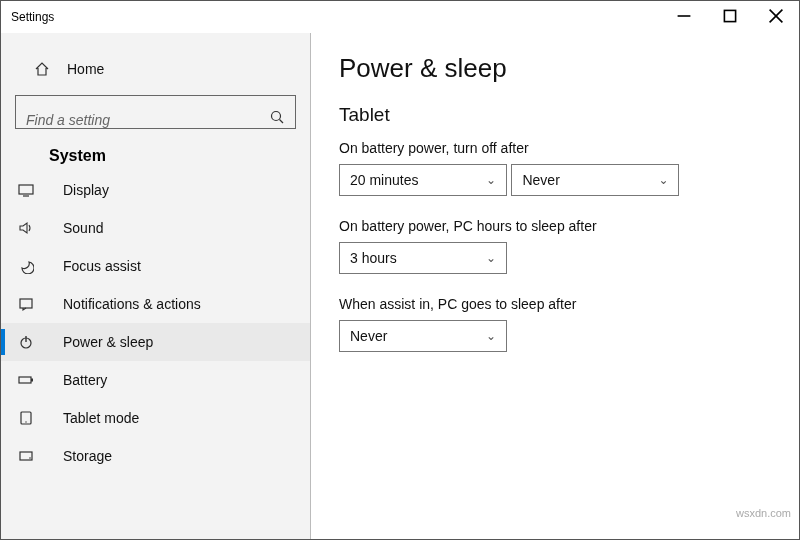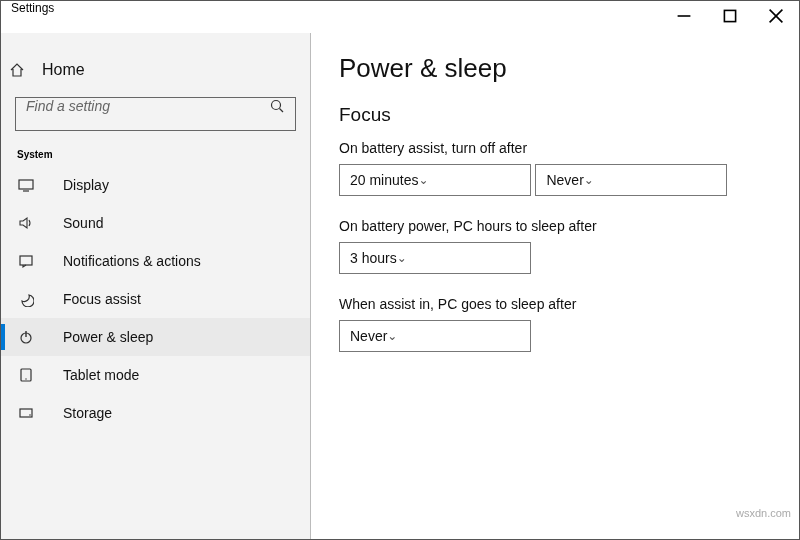--- a/index.html
+++ b/index.html
@@ -1,41 +1,41 @@
 <!DOCTYPE html>
 <html><head>
   <meta charset="utf-8">
   <style>
     * { box-sizing: border-box; margin: 0; padding: 0; font-family: "Segoe UI", Arial, sans-serif; }
     body { width: 800px; height: 540px; overflow: hidden; background: #fff; border: 1px solid #555; display: flex; flex-direction: column; }
-    .titlebar { height: 32px; display: flex; align-items: flex-start; padding-left: 10px; background: #fff; flex-shrink: 0; }
+    .titlebar { height: 32px; display: flex; align-items: center; padding-left: 10px; background: #fff; flex-shrink: 0; }
     .titlebar-title { font-size: 12px; color: #000; }
     .titlebar-spacer { flex: 1; }
     .win-btn { width: 46px; height: 32px; display: flex; align-items: center; justify-content: center; font-size: 13px; color: #000; }
     .body { flex: 1; display: flex; min-height: 0; }
     .sidebar { width: 310px; background: #f3f3f3; border-right: 1px solid #bbb; display: flex; flex-direction: column; padding-top: 20px; position: relative; }
-    .sidebar-home { display: flex; align-items: center; gap: 16px; padding: 8px 7px; font-size: 16px; color: #111; }
+    .sidebar-home { display: flex; align-items: center; gap: 16px; padding: 8px 32px; font-size: 14px; color: #111; }
     .sidebar-home .ico { width: 18px; display: inline-flex; justify-content: center; }
     .search-wrap { padding: 10px 14px 4px 14px; }
-    .search-box { position: relative; display: flex; align-items: flex-start; border: 1px solid #666; background: #f3f3f3; height: 34px; padding: 0 10px; }
+    .search-box { position: relative; display: flex; align-items: flex-end; border: 1px solid #666; background: #f3f3f3; height: 34px; padding: 0 10px; }
     .search-box input { border: none; background: transparent; outline: none; font-size: 14px; color: #555; flex: 1; font-style: italic; }
     .search-box input::placeholder { color: #666; font-style: italic; }
     .search-icon { color: #333; font-size: 14px; }
-    .category-label { padding: 14px 16px 6px 16px; font-weight: 600; font-size: 10px; color: #000; }
+    .category-label { padding: 14px 16px 6px 16px; font-weight: 600; font-size: 16px; color: #000; margin-left: 32px; }
     .nav { display: flex; flex-direction: column; }
     .nav-item { display: flex; align-items: center; gap: 28px; padding: 11px 16px; font-size: 14px; color: #111; position: relative; }
     .nav-item .ico { width: 18px; display: inline-flex; justify-content: center; color: #333; }
     .nav-item.selected::before { content: ""; position: absolute; left: 0; top: 6px; bottom: 6px; width: 4px; background: #0078d4; }
     .nav-item.selected { background: #e9e9e9; }
     .main { flex: 1; padding: 20px 28px; overflow: hidden; position: relative; }
     .page-title { font-size: 26px; font-weight: 400; color: #111; margin-bottom: 20px; }
     .section-title { font-size: 19px; font-weight: 400; color: #111; margin-bottom: 14px; margin-top: 8px; }
     .section-title.sleep { margin-top: 30px; }
     .field-label { font-size: 14px; color: #111; margin-bottom: 8px; margin-top: 6px; }
-    .select { display: inline-flex; align-items: center; border: 1px solid #777; width: 192px; height: 32px; padding: 0 10px; font-size: 14px; color: #111; background: #fff; margin-bottom: 16px; }
+    .select { display: inline-flex; align-items: center; justify-content: space-between; border: 1px solid #777; width: 168px; height: 32px; padding: 0 10px; font-size: 14px; color: #111; background: #fff; margin-bottom: 16px; }
     .select .chev { color: #555; font-size: 12px; }
     .watermark { position: absolute; bottom: 20px; right: 8px; font-size: 11px; color: #aaa; }
     svg { width: 16px; height: 16px; }
   </style>
 </head>
 <body>
 
 <div class="titlebar">
   <span class="titlebar-title">Settings</span>
   <div class="titlebar-spacer"></div>
@@ -105,46 +105,55 @@
               <path d="M2 6 H5 L9 3 V13 L5 10 H2 Z" fill="none" stroke="#333" stroke-width="1.1"></path>
               <path d="M11 5 Q13 8 11 11" fill="none" stroke="#333" stroke-width="1.1"></path>
             </svg>
         </span>
         <span>Sound</span>
       </div>
 
       <div class="nav-item">
         <span class="ico">
           <svg viewBox="0 0 16 16">
+              <path d="M4 10 A5 5 0 0 0 11 4 A6 6 0 1 1 4 10 Z" fill="none" stroke="#333" stroke-width="1.2"></path>
+            </svg>
+        </span>
+        <span>Focus assist</span>
+      </div>
+
+      <div class="nav-item">
+        <span class="ico">
+          <svg viewBox="0 0 16 16">
               <rect x="2" y="3" width="12" height="9" fill="none" stroke="#333" stroke-width="1.2"></rect>
               <path d="M5 12 L5 14 L8 12" fill="none" stroke="#333" stroke-width="1.2"></path>
             </svg>
         </span>
         <span>Notifications &amp; actions</span>
       </div>
 
-      <div class="nav-item">
-        <span class="ico">
-          <svg viewBox="0 0 16 16">
-              <path d="M4 10 A5 5 0 0 0 11 4 A6 6 0 1 1 4 10 Z" fill="none" stroke="#333" stroke-width="1.2"></path>
-            </svg>
-        </span>
-        <span>Focus assist</span>
-      </div>
-
       <div class="nav-item selected">
         <span class="ico">
           <svg viewBox="0 0 16 16">
               <circle cx="8" cy="9" r="5" fill="none" stroke="#333" stroke-width="1.2"></circle>
               <line x1="8" y1="2" x2="8" y2="8" stroke="#333" stroke-width="1.4"></line>
             </svg>
         </span>
         <span>Power &amp; sleep</span>
       </div>
 
+      <div class="nav-item">
+        <span class="ico">
+          <svg viewBox="0 0 16 16">
+              <rect x="1" y="5" width="12" height="6" fill="none" stroke="#333" stroke-width="1.2"></rect>
+              <rect x="13" y="6.5" width="2" height="3" fill="#333"></rect>
+            </svg>
+        </span>
+        <span>Battery</span>
+      </div>
 
       <div class="nav-item">
         <span class="ico">
           <svg viewBox="0 0 16 16">
               <rect x="3" y="2" width="10" height="12" rx="1" fill="none" stroke="#333" stroke-width="1.2"></rect>
               <circle cx="8" cy="12" r="0.7" fill="#333"></circle>
             </svg>
         </span>
         <span>Tablet mode</span>
       </div>
@@ -157,23 +166,23 @@
             </svg>
         </span>
         <span>Storage</span>
       </div>
     </div>
   </div>
 
   <div class="main">
     <h1 class="page-title">Power &amp; sleep</h1>
 
-    <h2 class="section-title">Focus</h2>
-
-    <div class="field-label">On battery assist, turn off after</div>
+    <h2 class="section-title">Tablet</h2>
+
+    <div class="field-label">On battery power, turn off after</div>
     <div class="select">
       <span>20 minutes</span>
       <span class="chev">⌄</span>
     </div>
 
     <div class="select">
       <span>Never</span>
       <span class="chev">⌄</span>
     </div>
 

